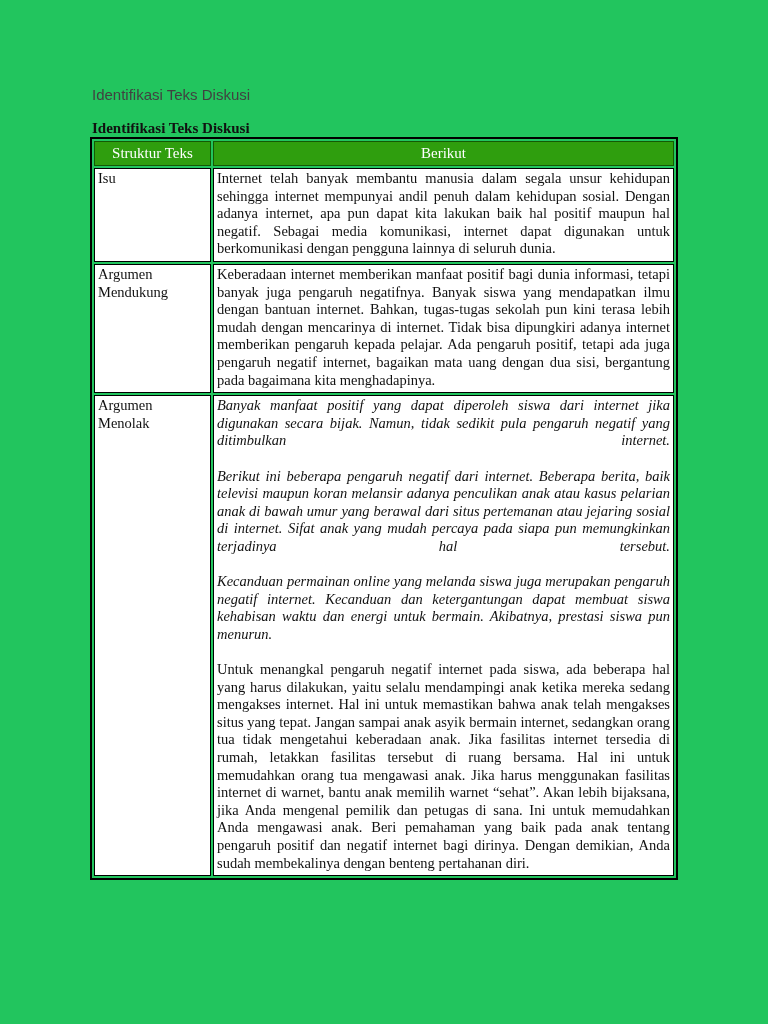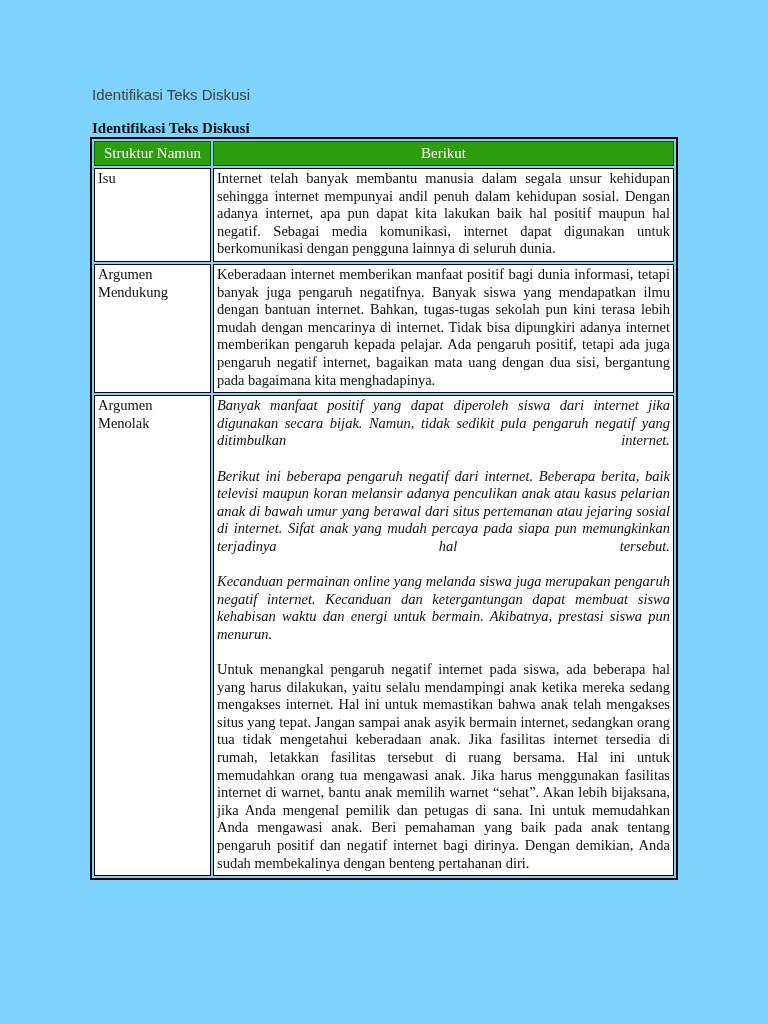--- a/index.html
+++ b/index.html
@@ -1,20 +1,20 @@
 <!DOCTYPE html>
 <html><head>
 <meta charset="utf-8">
 <style>
   html, body { margin: 0; padding: 0; background: #ffffff; }
   .page {
     position: relative;
     width: 768px;
     height: 1024px;
-    background: #7dd3fc;
+    background: #22c55e;
     overflow: hidden;
     box-sizing: border-box;
     padding: 86px 90px 2px 90px;
     font-family: "Liberation Serif", "DejaVu Serif", serif;
     color: #111111;
   }
   .top-title {
     font-family: "Liberation Sans", "DejaVu Sans", sans-serif;
     font-size: 15px;
     color: #414141;
@@ -74,21 +74,21 @@
 <div class="page">
 
   <div class="top-title">Identifikasi Teks Diskusi</div>
 
   <div class="heading">Identifikasi Teks Diskusi</div>
 
 
   <table class="struktur">
     <thead>
       <tr>
-        <th class="col-label">Struktur Namun</th>
+        <th class="col-label">Struktur Teks</th>
         <th>Berikut</th>
       </tr>
     </thead>
     <tbody>
       <tr>
         <td class="label-cell">Isu</td>
         <td class="text-cell">
           <p>Internet telah banyak membantu manusia dalam segala unsur kehidupan sehingga internet mempunyai andil penuh dalam kehidupan sosial. Dengan adanya internet, apa pun dapat kita lakukan baik hal positif maupun hal negatif. Sebagai media komunikasi, internet dapat digunakan untuk berkomunikasi dengan pengguna lainnya di seluruh dunia.</p>
         </td>
       </tr>

